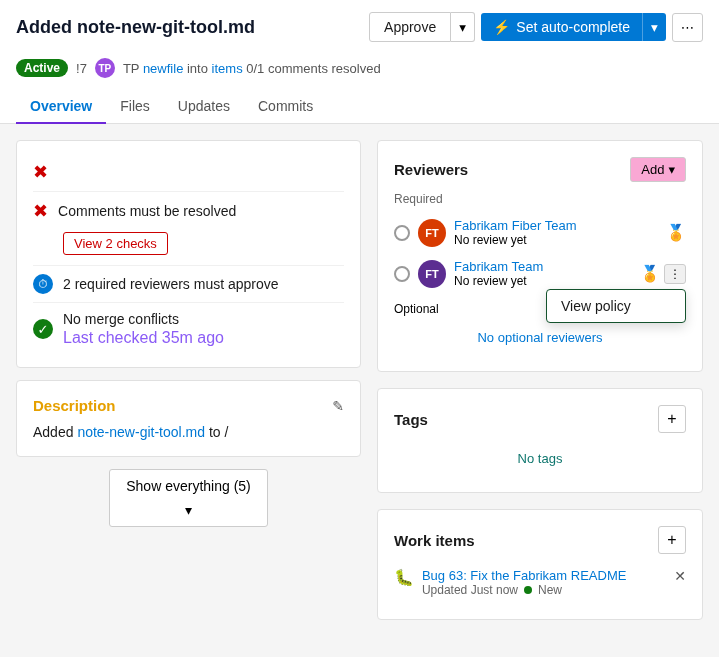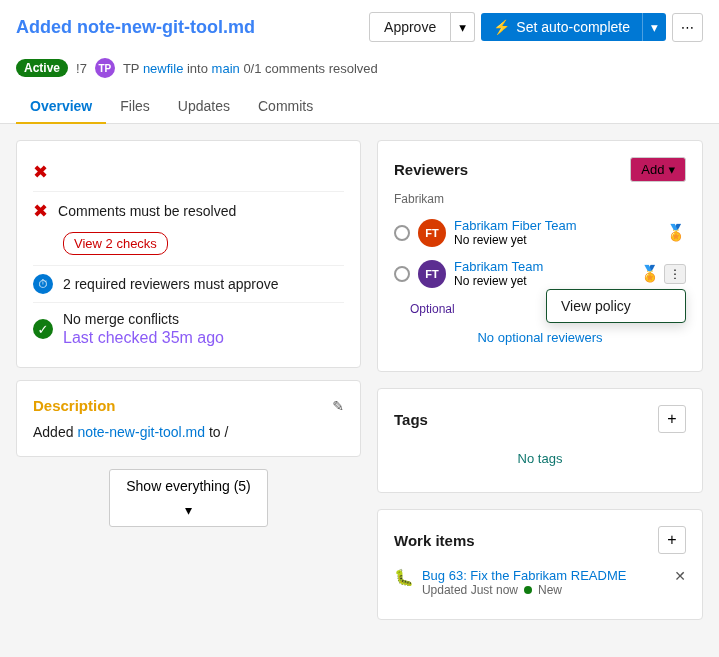--- a/index.html
+++ b/index.html
@@ -18,21 +18,21 @@
     }
     .header-top {
       display: flex;
       align-items: center;
       justify-content: space-between;
       margin-bottom: 8px;
     }
     .pr-title {
       font-size: 18px;
       font-weight: 600;
-      color: #3b82f6;
+      color: #0f172a;
       text-align: center;
     }
     .header-actions {
       display: flex;
       align-items: center;
       gap: 6px;
     }
     .btn-approve {
       background: #fff;
       border: 1px solid #ccc;
@@ -115,21 +115,21 @@
     .nav-tab {
       padding: 8px 14px;
       cursor: pointer;
       font-size: 14px;
       color: #555;
       border-bottom: 2px solid transparent;
       margin-bottom: -1px;
     }
     .nav-tab.active {
       color: #0078d4;
-      border-bottom: 2px solid #eab308;
+      border-bottom: 2px solid #6d28d9;
       font-weight: 600;
     }
     .main-content {
       display: flex;
       gap: 16px;
       padding: 16px;
       background: #f5f5f5;
     }
     .left-col { flex: 0 0 345px; display: flex; flex-direction: column; gap: 12px; }
     .right-col { flex: 1; display: flex; flex-direction: column; gap: 16px; }
@@ -168,21 +168,21 @@
       align-items: center;
       justify-content: center;
       color: #fff;
       font-size: 13px;
     }
     .view-checks-btn {
       display: inline-block;
       border: 1.5px solid #c00;
       color: #c00;
       padding: 3px 10px;
-      border-radius: 10px;
+      border-radius: 3px;
       cursor: pointer;
       font-size: 13px;
       margin-top: 4px;
       background: #fff;
     }
     .check-sub {
       font-size: 16px;
       color: #8b5cf6;
       margin-top: 2px;
     }
@@ -212,21 +212,21 @@
       flex-direction: column;
     }
     .reviewers-header {
       display: flex;
       justify-content: space-between;
       align-items: center;
       margin-bottom: 10px;
     }
     .reviewers-title { font-size: 15px; font-weight: 600; }
     .add-btn {
-      background: #be185d;
+      background: #f9a8d4;
       border: 1px solid #ccc;
       padding: 4px 10px;
       border-radius: 3px;
       cursor: pointer;
       display: flex;
       align-items: center;
       gap: 4px;
       font-size: 13px;
     }
     .required-label { font-size: 12px; color: #666; margin-bottom: 6px; }
@@ -287,21 +287,21 @@
       border-radius: 4px;
       box-shadow: 0 4px 12px rgba(0,0,0,0.15);
       z-index: 10;
       min-width: 140px;
     }
     .context-menu-item {
       padding: 8px 14px;
       cursor: pointer;
       font-size: 14px;
     }
-    .optional-label { font-size: 12px; color: #4c1d95; margin: 8px 16px 4px; }
+    .optional-label { font-size: 12px; color: #000000; margin: 8px 0 4px; }
     .no-optional { text-align: center; padding: 10px 0; color: #0078d4; font-size: 13px; }
     .section-header {
       display: flex;
       justify-content: space-between;
       align-items: center;
       margin-bottom: 8px;
     }
     .section-title { font-size: 15px; font-weight: 600; }
     .add-icon-btn {
       background: #fff;
@@ -359,21 +359,21 @@
     <span class="badge-active">Active</span>
     <span class="pr-id">!7</span>
     <span class="avatar-tp">TP</span>
     <span>
       <span>TP</span>
       <span> </span>
       <a class="link">newfile</a>
       <span> </span>
       <span>into</span>
       <span> </span>
-      <a class="link">main</a>
+      <a class="link">items</a>
       <span> </span>
       <span>0/1 comments resolved</span>
     </span>
   </div>
   <nav class="nav-tabs">
     <span class="nav-tab active">Overview</span>
     <span class="nav-tab">Files</span>
     <span class="nav-tab">Updates</span>
     <span class="nav-tab">Commits</span>
   </nav>
@@ -430,21 +430,21 @@
   <div class="right-col">
 
     <div class="card">
       <div class="reviewers-header">
         <span class="reviewers-title">Reviewers</span>
         <button class="add-btn">
           <span>Add</span>
           <span>▾</span>
         </button>
       </div>
-      <div class="required-label">Fabrikam</div>
+      <div class="required-label">Required</div>
 
       <div class="reviewer-item">
         <div class="reviewer-radio"></div>
         <div class="avatar-ft">FT</div>
         <div class="reviewer-info">
           <div class="reviewer-name">Fabrikam Fiber Team</div>
           <div class="reviewer-status">No review yet</div>
         </div>
         <div class="reviewer-actions">
           <span class="vote-icon">🏅</span>

